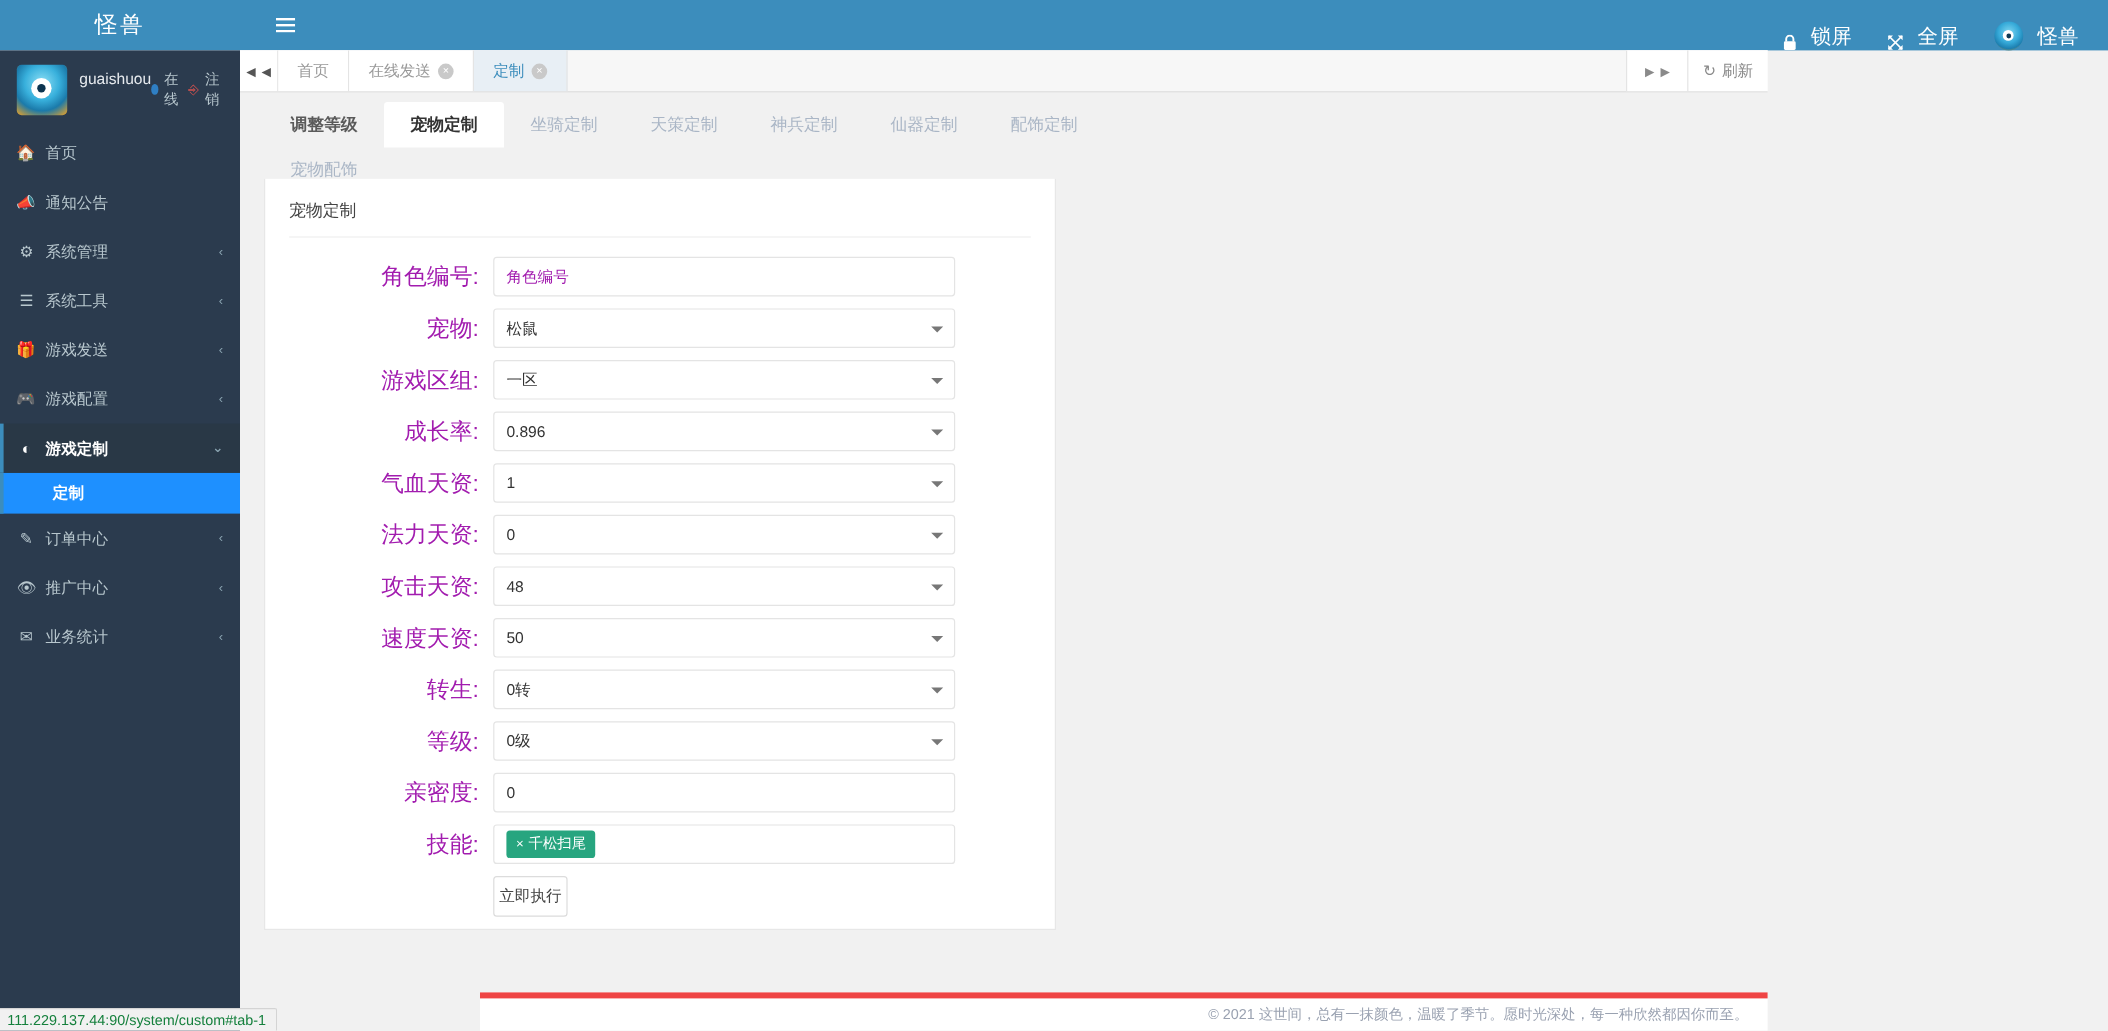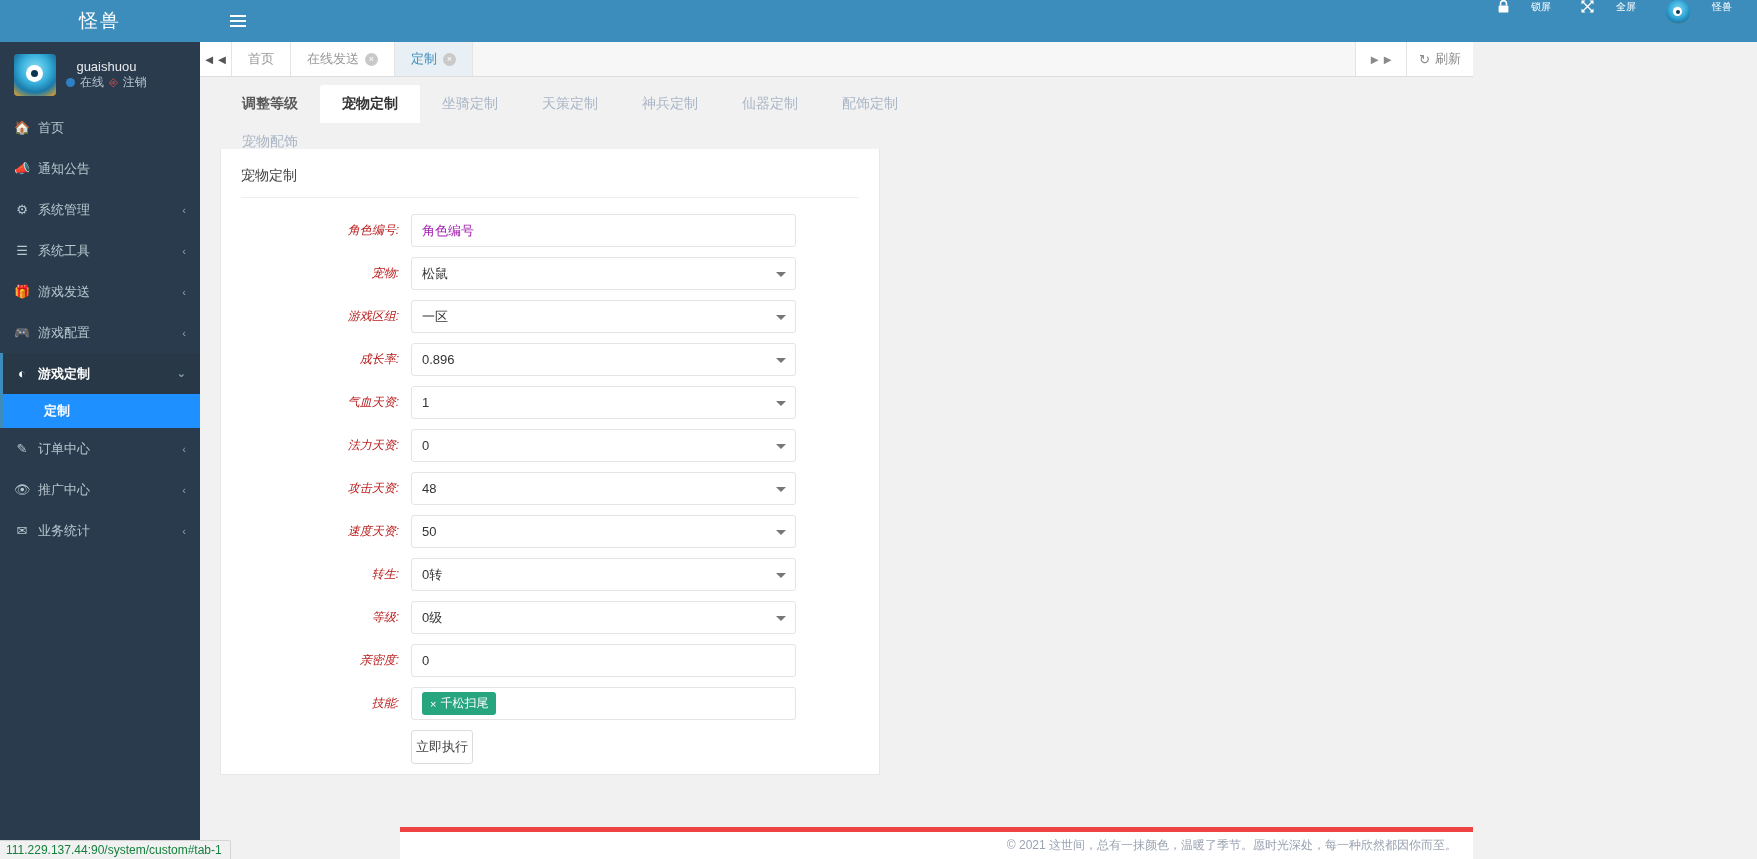--- a/index.html
+++ b/index.html
@@ -21,22 +21,22 @@
   .nav-toggle {
     position: absolute; left: 222px; top: 0; height: 42px;
     display: flex; align-items: center; color: #fff; font-size: 16px;
     padding: 0 8px; cursor: pointer;
   }
   .topnav-right {
     position: absolute; right: 10px; top: 0; height: 42px;
     display: flex; align-items: center; gap: 0px;
   }
   .topnav-item {
-    display: flex; align-items: flex-start; gap: 22px;
-    color: #fff; font-size: 10px; padding: 0 15px; height: 42px; cursor: pointer;
+    display: flex; align-items: flex-end; gap: 12px;
+    color: #fff; font-size: 17px; padding: 0 15px; height: 42px; cursor: pointer;
   }
   .topnav-item .ico { display: inline-flex; align-items: center; }
   .avatar-sm {
     width: 24px; height: 24px; border-radius: 50%;
     background: radial-gradient(circle at 50% 38%, #7fd7f2 0%, #35a9d8 45%, #1d7fb0 70%, #f5a623 100%);
     position: relative; overflow: hidden; flex: 0 0 auto;
   }
   .avatar-sm::before {
     content: ""; position: absolute; left: 7px; top: 7px; width: 9px; height: 9px;
     border-radius: 50%; background: #fff;
@@ -60,21 +60,21 @@
     position: relative; overflow: hidden; flex: 0 0 auto;
   }
   .avatar-lg::before {
     content: ""; position: absolute; left: 12px; top: 11px; width: 17px; height: 17px;
     border-radius: 50%; background: #fff;
   }
   .avatar-lg::after {
     content: ""; position: absolute; left: 17px; top: 16px; width: 7px; height: 7px;
     border-radius: 50%; background: #0d3450;
   }
-  .userinfo { display: flex; flex-direction: column; gap: 0; align-items: center; }
+  .userinfo { display: flex; flex-direction: row; gap: 0; }
   .username { color: #e6eaee; font-size: 13px; }
   .userstatus { display: flex; align-items: center; gap: 5px; font-size: 12px; }
   .dot-online { width: 9px; height: 9px; border-radius: 50%; background: #2f7fc4; display: inline-block; }
   .status-text { color: #b8c7ce; }
   .logout-ico { color: #d9534f; font-size: 11px; }
   .logout-text { color: #b8c7ce; cursor: pointer; }
 
   .menu { list-style: none; }
   .menu-item {
     position: relative; display: flex; align-items: center;
@@ -144,21 +144,21 @@
     padding: 18px 20px 0 20px; min-height: 620px;
   }
   .card-title {
     font-size: 14px; color: #444; padding-bottom: 12px;
     border-bottom: 1px solid #eee; margin-bottom: 16px;
   }
 
   .form-row { display: flex; align-items: center; margin-bottom: 10px; }
   .form-label {
     width: 170px; text-align: right; padding-right: 12px;
-    font-size: 12px; color: #b91c1c; flex: 0 0 auto; font-style: italic;
+    font-size: 19px; color: #a21caf; flex: 0 0 auto;
   }
   .form-ctrl {
     position: relative; width: 385px; height: 33px;
     border: 1px solid #e4e4e4; border-radius: 3px; background: #fff;
     display: flex; align-items: center; padding: 0 10px;
     font-size: 13px; color: #333;
   }
   .form-ctrl.placeholder { color: #a21caf; }
   .caret {
     position: absolute; right: 9px; top: 50%; margin-top: -2px;

